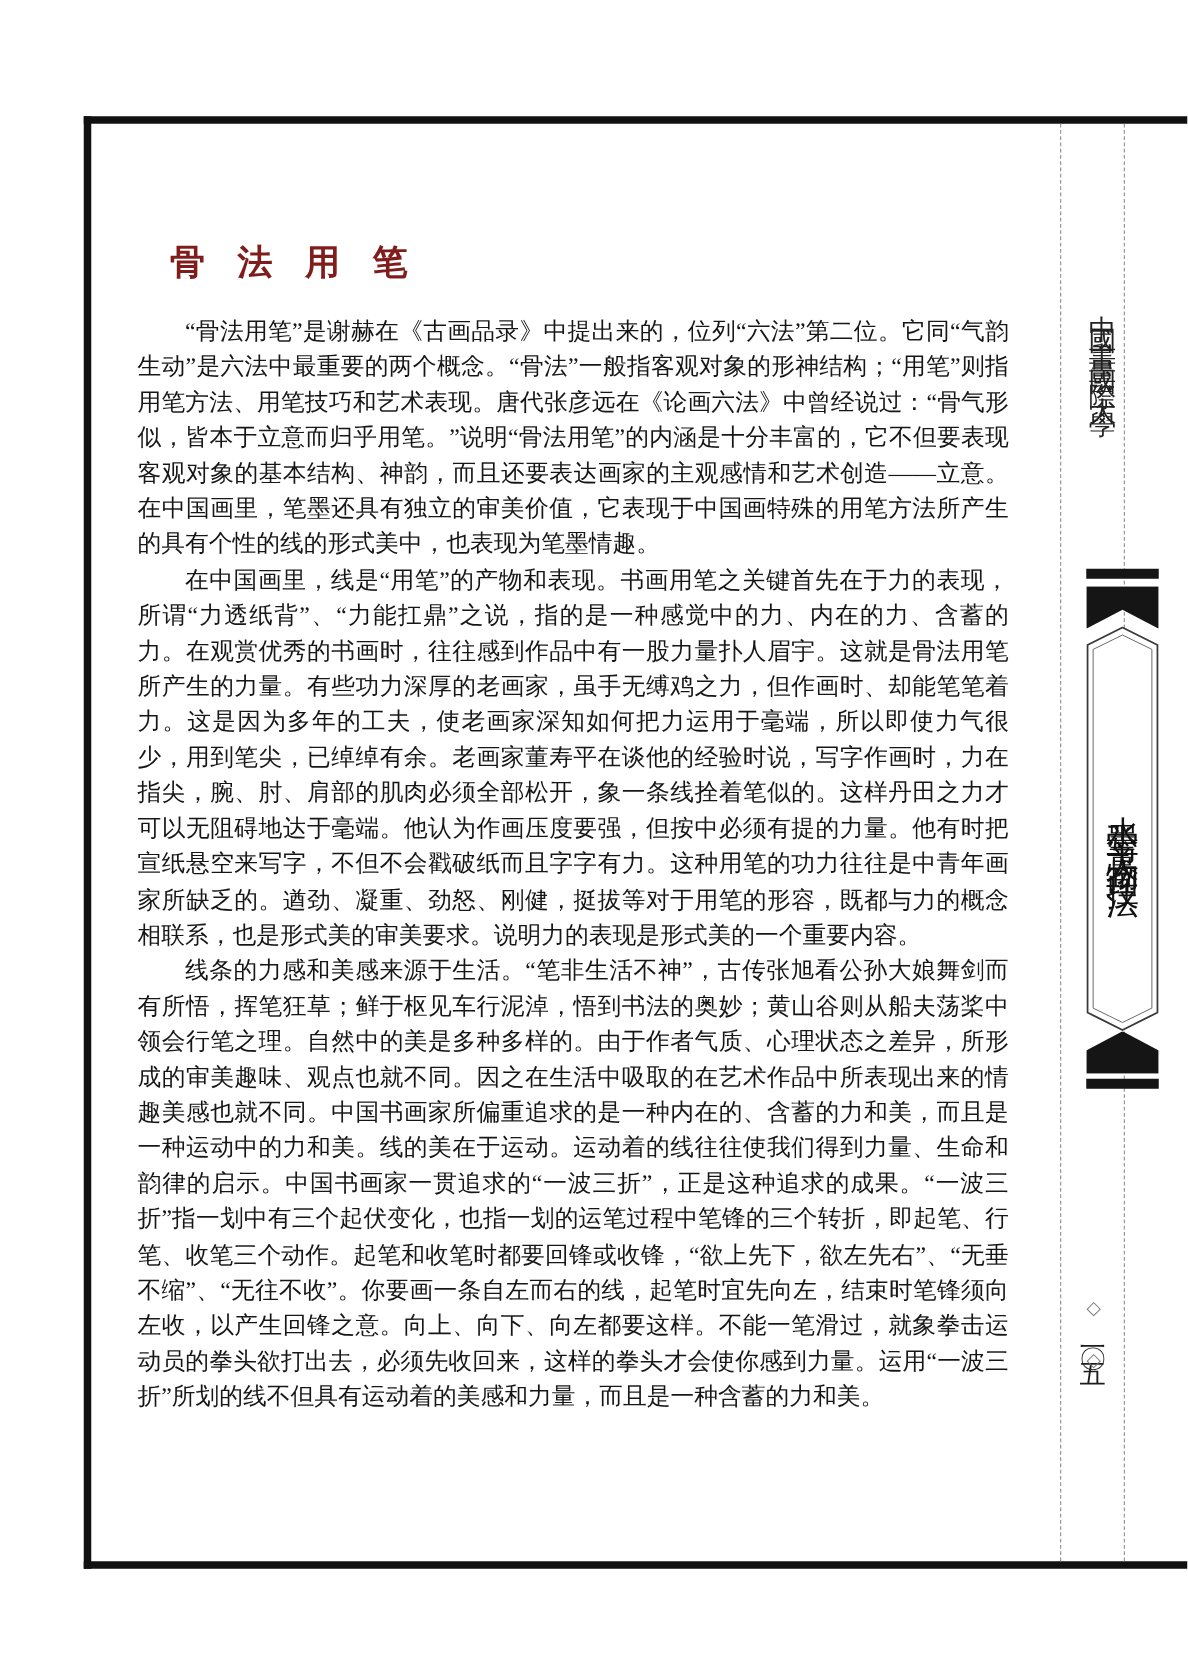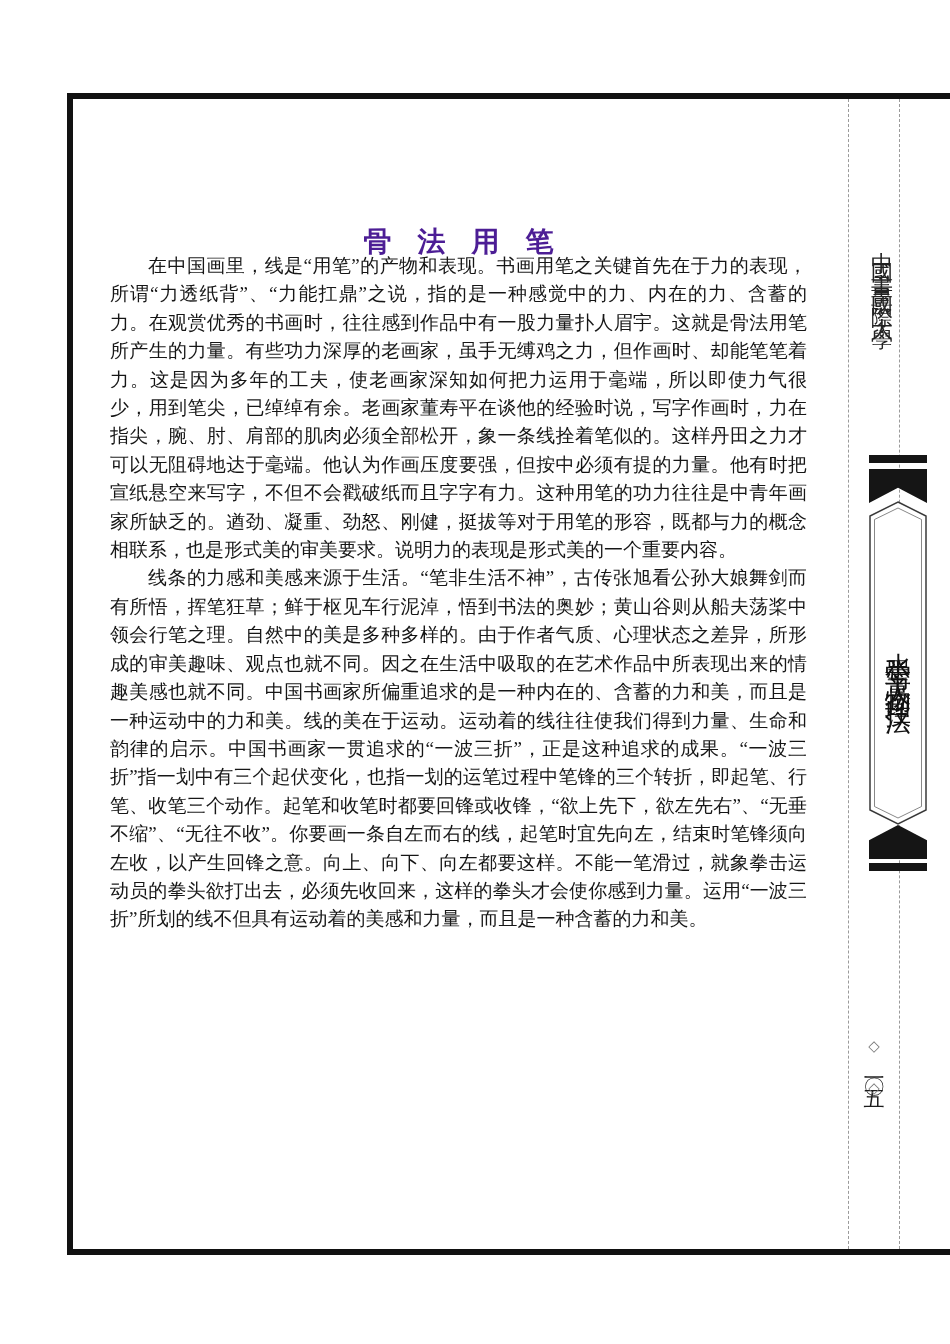--- a/index.html
+++ b/index.html
@@ -15,23 +15,23 @@
   .frame-top{position:absolute;left:67px;top:93px;width:883px;height:6px;background:#111;}
   .frame-bottom{position:absolute;left:67px;top:1249px;width:883px;height:6px;background:#111;}
   .frame-left{position:absolute;left:67px;top:93px;width:6px;height:1162px;background:#111;}
   
   .vline{position:absolute;top:99px;height:1150px;width:0;border-left:1px dashed #9a9a9a;}
   .vline-a{left:848px;}
   .vline-b{left:899px;}
 
   
   .title{
-    position:absolute;left:110px;top:204px;width:697px;
-    text-align:center;font-size:28px;font-weight:bold;
-    letter-spacing:26px;text-indent:26px;color:#4c1d95;
+    position:absolute;left:110px;top:172px;width:697px;
+    text-align:left;font-size:28px;font-weight:bold;
+    letter-spacing:26px;text-indent:26px;color:#7f1d1d;
   }
   .article{
     position:absolute;left:110px;top:252px;width:697px;
     font-size:19px;line-height:28.4px;text-align:justify;
     color:#161616;
   }
   .article p{margin:0;text-indent:2em;}
 
   
   .univ{
@@ -73,20 +73,21 @@
 
 <div class="frame-top"></div>
 <div class="frame-left"></div>
 <div class="frame-bottom"></div>
 <div class="vline vline-a"></div>
 <div class="vline vline-b"></div>
 
 <h1 class="title">骨法用笔</h1>
 
 <div class="article">
+  <p>“骨法用笔”是谢赫在《古画品录》中提出来的，位列“六法”第二位。它同“气韵生动”是六法中最重要的两个概念。“骨法”一般指客观对象的形神结构；“用笔”则指用笔方法、用笔技巧和艺术表现。唐代张彦远在《论画六法》中曾经说过：“骨气形似，皆本于立意而归乎用笔。”说明“骨法用笔”的内涵是十分丰富的，它不但要表现客观对象的基本结构、神韵，而且还要表达画家的主观感情和艺术创造——立意。在中国画里，笔墨还具有独立的审美价值，它表现于中国画特殊的用笔方法所产生的具有个性的线的形式美中，也表现为笔墨情趣。</p>
   <p>在中国画里，线是“用笔”的产物和表现。书画用笔之关键首先在于力的表现，所谓“力透纸背”、“力能扛鼎”之说，指的是一种感觉中的力、内在的力、含蓄的力。在观赏优秀的书画时，往往感到作品中有一股力量扑人眉宇。这就是骨法用笔所产生的力量。有些功力深厚的老画家，虽手无缚鸡之力，但作画时、却能笔笔着力。这是因为多年的工夫，使老画家深知如何把力运用于毫端，所以即使力气很少，用到笔尖，已绰绰有余。老画家董寿平在谈他的经验时说，写字作画时，力在指尖，腕、肘、肩部的肌肉必须全部松开，象一条线拴着笔似的。这样丹田之力才可以无阻碍地达于毫端。他认为作画压度要强，但按中必须有提的力量。他有时把宣纸悬空来写字，不但不会戳破纸而且字字有力。这种用笔的功力往往是中青年画家所缺乏的。遒劲、凝重、劲怒、刚健，挺拔等对于用笔的形容，既都与力的概念相联系，也是形式美的审美要求。说明力的表现是形式美的一个重要内容。</p>
   <p>线条的力感和美感来源于生活。“笔非生活不神”，古传张旭看公孙大娘舞剑而有所悟，挥笔狂草；鲜于枢见车行泥淖，悟到书法的奥妙；黄山谷则从船夫荡桨中领会行笔之理。自然中的美是多种多样的。由于作者气质、心理状态之差异，所形成的审美趣味、观点也就不同。因之在生活中吸取的在艺术作品中所表现出来的情趣美感也就不同。中国书画家所偏重追求的是一种内在的、含蓄的力和美，而且是一种运动中的力和美。线的美在于运动。运动着的线往往使我们得到力量、生命和韵律的启示。中国书画家一贯追求的“一波三折”，正是这种追求的成果。“一波三折”指一划中有三个起伏变化，也指一划的运笔过程中笔锋的三个转折，即起笔、行笔、收笔三个动作。起笔和收笔时都要回锋或收锋，“欲上先下，欲左先右”、“无垂不缩”、“无往不收”。你要画一条自左而右的线，起笔时宜先向左，结束时笔锋须向左收，以产生回锋之意。向上、向下、向左都要这样。不能一笔滑过，就象拳击运动员的拳头欲打出去，必须先收回来，这样的拳头才会使你感到力量。运用“一波三折”所划的线不但具有运动着的美感和力量，而且是一种含蓄的力和美。</p>
 </div>
 
 <div class="univ">中國書畫國際大學</div>
 
 <div class="banner">
   <div class="bar bar-top"></div>
   <div class="ribbon ribbon-top"></div>
   <div class="lozenge">

